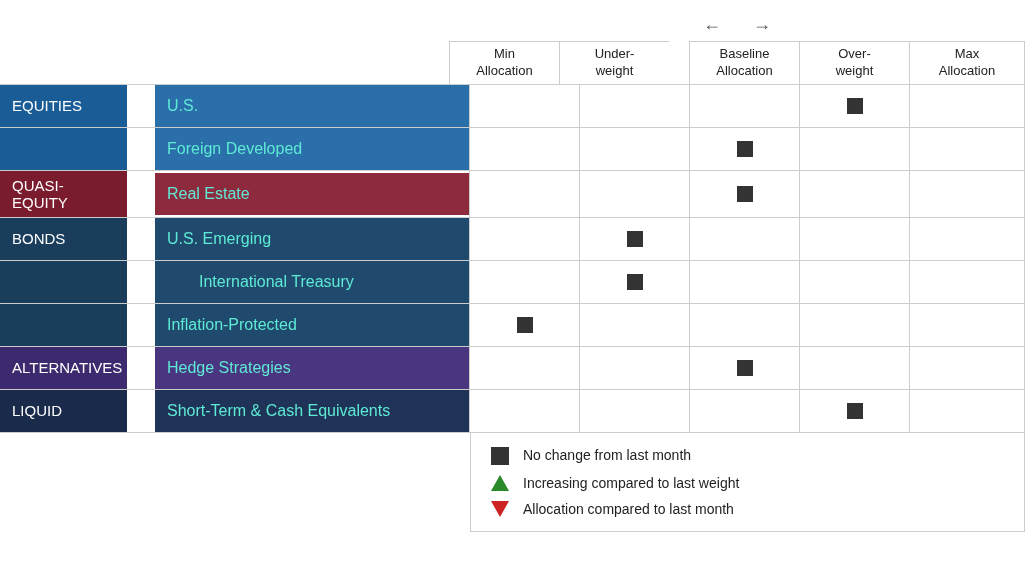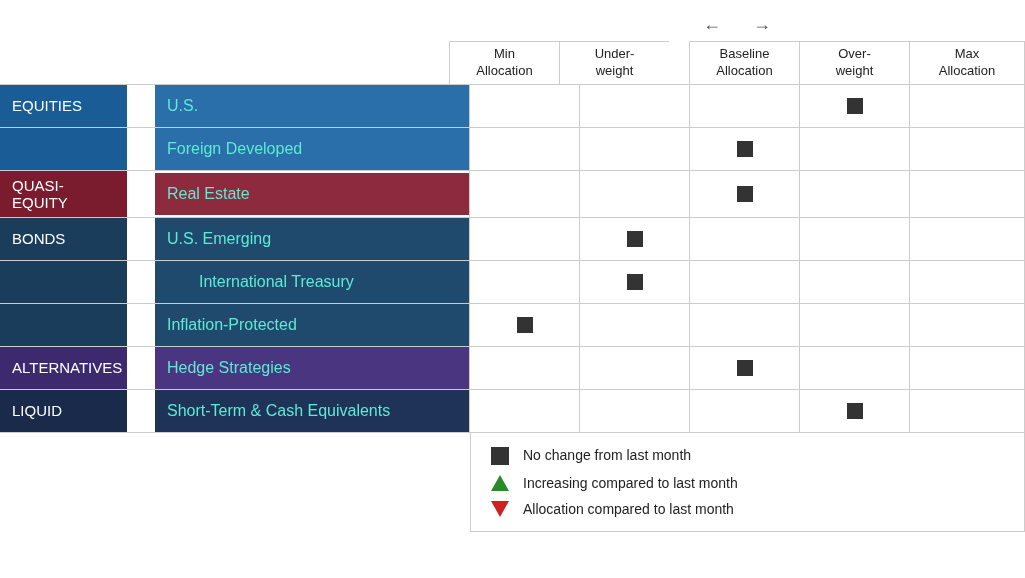--- a/index.html
+++ b/index.html
@@ -352,21 +352,21 @@
       </div>
     </div>
 
   <div class="legend-area" id="legend-area">
   <div class="legend-item">
         <span class="legend-square"></span>
         <span>No change from last month</span>
       </div>
       <div class="legend-item">
         <span class="legend-triangle-up"></span>
-        <span>Increasing compared to last month</span>
+        <span>Increasing compared to last weight</span>
       </div>
       <div class="legend-item">
         <span class="legend-triangle-down"></span>
         <span>Allocation compared to last month</span>
       </div>
     </div>
 
 </div>
 
 </body></html>

